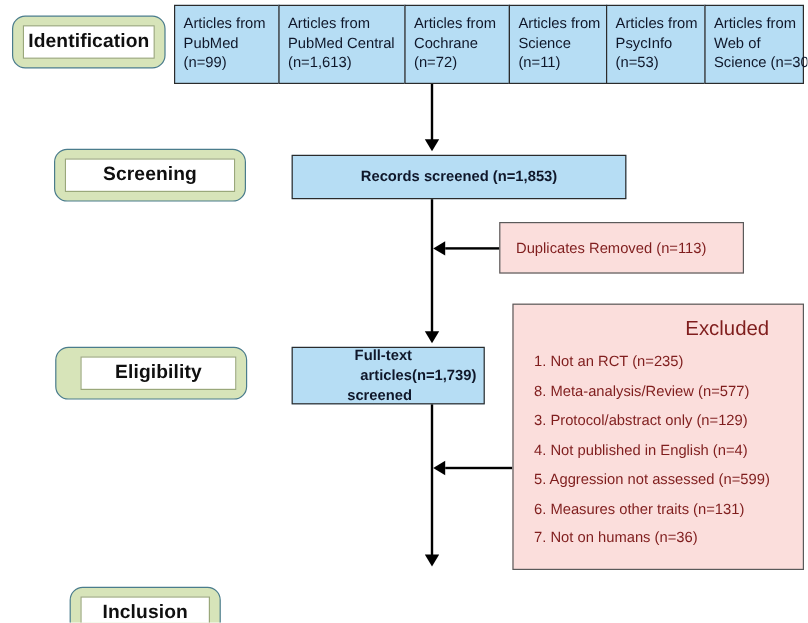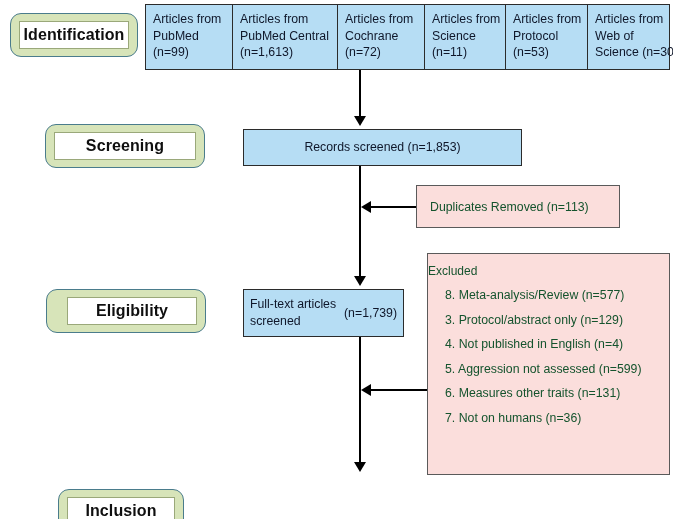--- a/index.html
+++ b/index.html
@@ -61,44 +61,45 @@
   
   .src-box {
     padding: 6px 7px 0 7px;
   }
   .src-box .ln { display: block; white-space: nowrap; }
 
   .box-centered {
     display: flex;
     align-items: center;
     justify-content: center;
-    text-align: left;
+    text-align: right;
     padding: 0 6px;
+    font-weight: bold;
   }
 
   
   .box-pink {
     position: absolute;
     background: #fbdedc;
     border: 1.3px solid #5a5a5a;
     box-sizing: border-box;
     font-size: 12.3px;
-    color: #14532d;
+    color: #7f1d1d;
   }
   .dup-box {
     display: flex;
     align-items: center;
     padding-left: 13px;
   }
   .excl-box {
     padding: 10px 0 0 0;
   }
   .excl-title {
-    text-align: left;
-    font-size: 12px;
+    text-align: right;
+    font-size: 17px;
     margin: 0 0 10px 0;
     padding-right: 28px;
   }
   .excl-item {
     font-size: 12.3px;
     margin: 0 0 10.5px 0;
     padding-left: 17px;
     white-space: nowrap;
   }
 
@@ -165,21 +166,21 @@
   </div>
 
   <div class="box-blue src-box" style="left:424px; top:4px; width:82px; height:66px;">
     <span class="ln">Articles from</span>
     <span class="ln">Science</span>
     <span class="ln">(n=11)</span>
   </div>
 
   <div class="box-blue src-box" style="left:505px; top:4px; width:83px; height:66px;">
     <span class="ln">Articles from</span>
-    <span class="ln">Protocol</span>
+    <span class="ln">PsycInfo</span>
     <span class="ln">(n=53)</span>
   </div>
 
   <div class="box-blue src-box" style="left:587px; top:4px; width:83px; height:66px;">
     <span class="ln">Articles from</span>
     <span class="ln">Web of</span>
     <span class="ln">Science (n=30)</span>
   </div>
 
   <div class="v-line" style="left:359px; top:70px; height:49px;"></div>
@@ -205,20 +206,21 @@
   </div>
 
   <div class="v-line" style="left:359px; top:337px; height:128px;"></div>
   <div class="arrow-down" style="left:354px; top:462px;"></div>
 
   <div class="h-line" style="left:371px; top:389px; width:56px;"></div>
   <div class="arrow-left" style="left:361px; top:384px;"></div>
 
   <div class="box-pink excl-box" style="left:427px; top:253px; width:243px; height:222px;">
     <div class="excl-title">Excluded</div>
+    <div class="excl-item">1. Not an RCT (n=235)</div>
     <div class="excl-item">8. Meta-analysis/Review (n=577)</div>
     <div class="excl-item">3. Protocol/abstract only (n=129)</div>
     <div class="excl-item">4. Not published in English (n=4)</div>
     <div class="excl-item">5. Aggression not assessed (n=599)</div>
     <div class="excl-item">6. Measures other traits (n=131)</div>
     <div class="excl-item">7. Not on humans (n=36)</div>
   </div>
 
 
 </div>

